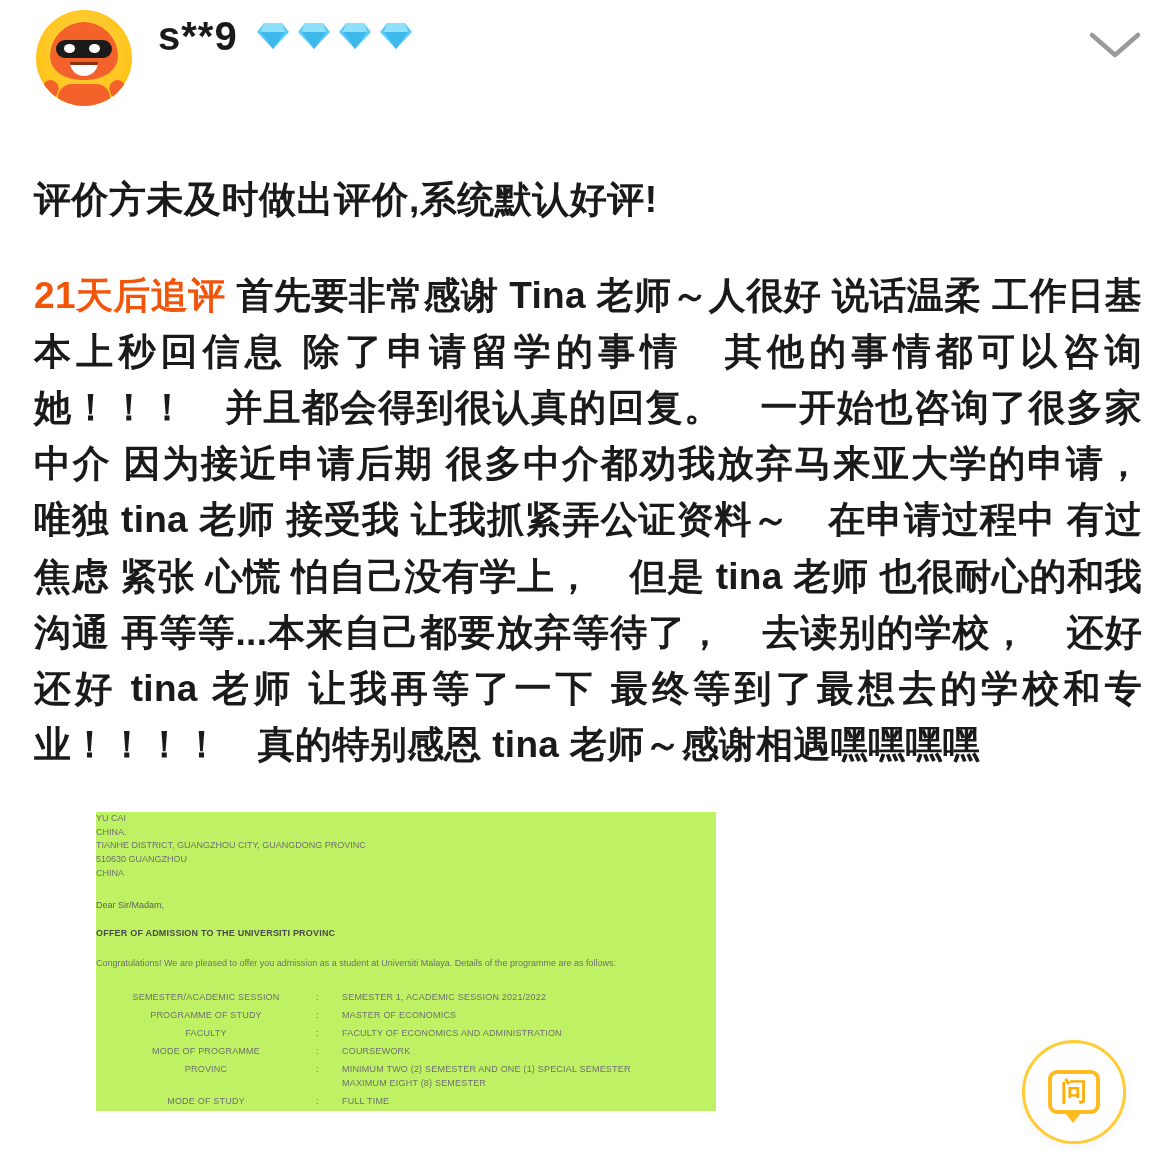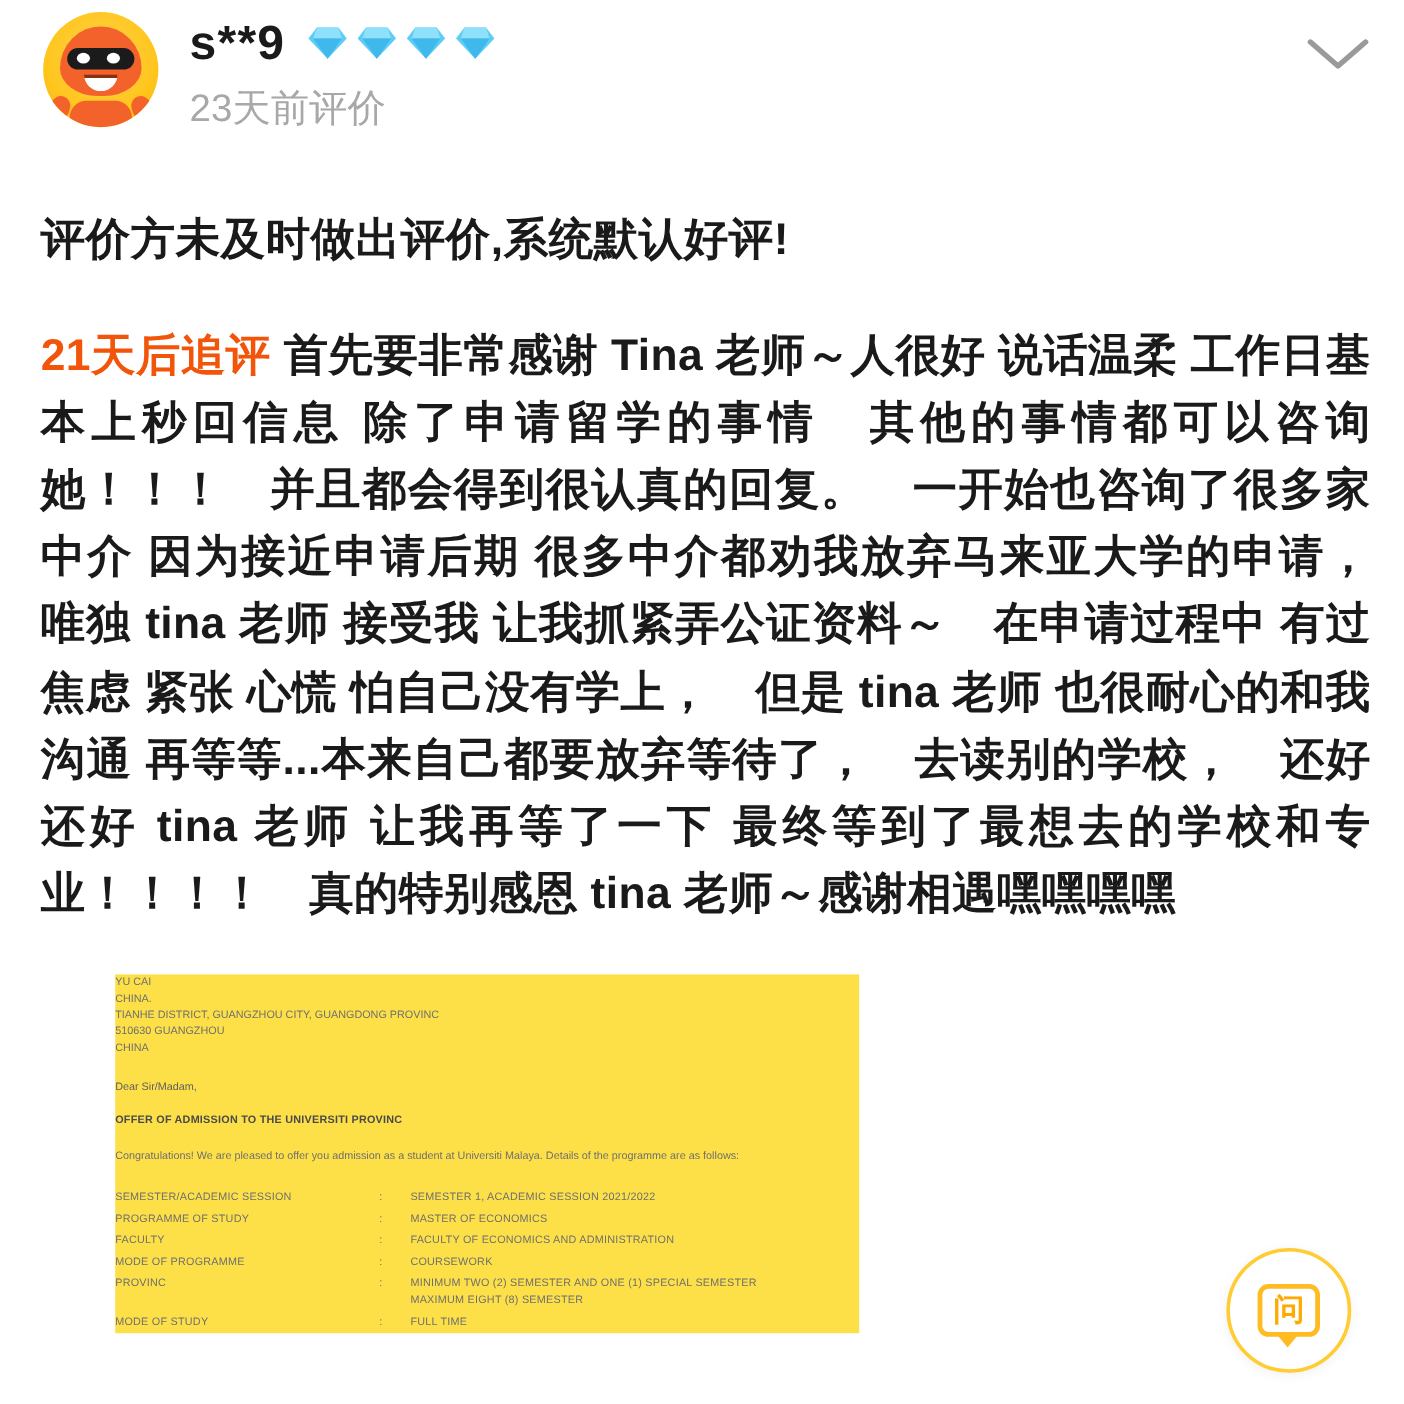--- a/index.html
+++ b/index.html
@@ -150,21 +150,21 @@
     font-weight: 700;
   }
 
   
   .doc-wrap {
     margin: 38px 0 0 0;
     padding-left: 62px;
   }
   .doc {
     width: 620px;
-    background: #fde047;
+    background: #bef264;
     color: #6f6f6f;
     font-size: 9px;
     line-height: 1.55;
     font-family: "Liberation Sans", sans-serif;
     filter: blur(0.25px);
   }
   .doc .addr { margin-bottom: 18px; }
   .doc .addr div { white-space: nowrap; }
   .doc .salute { margin-bottom: 14px; color: #5f5f5f; }
   .doc .subject {
@@ -176,21 +176,21 @@
   .doc .para { margin-bottom: 18px; max-width: 560px; }
   .doc table {
     border-collapse: collapse;
     width: 100%;
   }
   .doc td {
     vertical-align: top;
     padding: 2px 0;
     white-space: nowrap;
   }
-  .doc td.k { width: 220px; letter-spacing: 0.2px; }
+  .doc td.k { width: 220px; letter-spacing: 0.2px; text-align: center; }
   .doc td.c { width: 26px; }
   .doc td.v { letter-spacing: 0.2px; }
 
   
   .ask-fab {
     position: absolute;
     right: 44px;
     bottom: 26px;
     width: 104px;
     height: 104px;
@@ -273,21 +273,20 @@
         </span>
         <span class="diamond">
           <svg width="34" height="30" viewBox="0 0 34 30">
               <polygon points="8,2 26,2 33,11 17,28 1,11" fill="#5ecdf5"></polygon>
               <polygon points="8,2 26,2 29,11 5,11" fill="#8fe0fb"></polygon>
               <polygon points="5,11 29,11 17,28" fill="#3fb8ec"></polygon>
             </svg>
         </span>
       </div>
     </div>
-    <div class="timestamp">23天前评价</div>
   </div>
 
   <div class="chevron-btn">
     <span>
       <svg width="54" height="34" viewBox="0 0 54 34">
           <polyline points="4,7 27,27 50,7" fill="none" stroke="#9a9a9a" stroke-width="4.5" stroke-linecap="round" stroke-linejoin="round"></polyline>
         </svg>
     </span>
   </div>
 </div>

